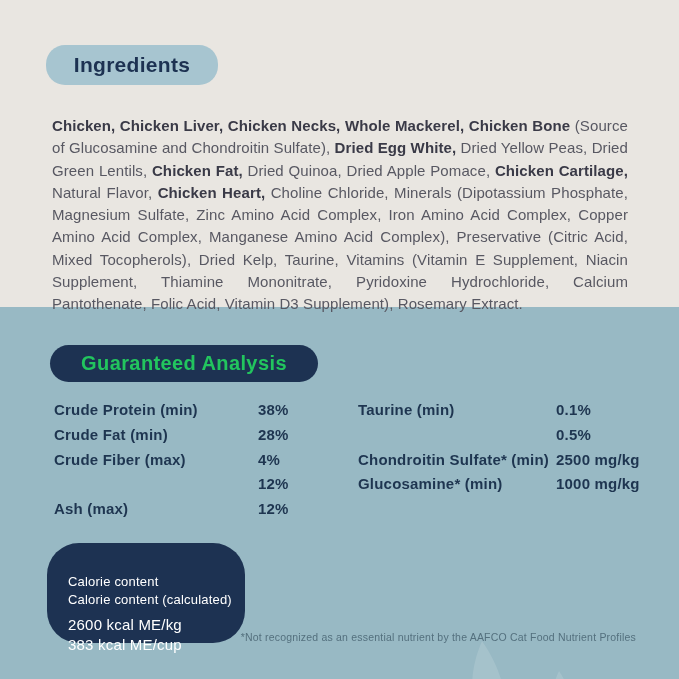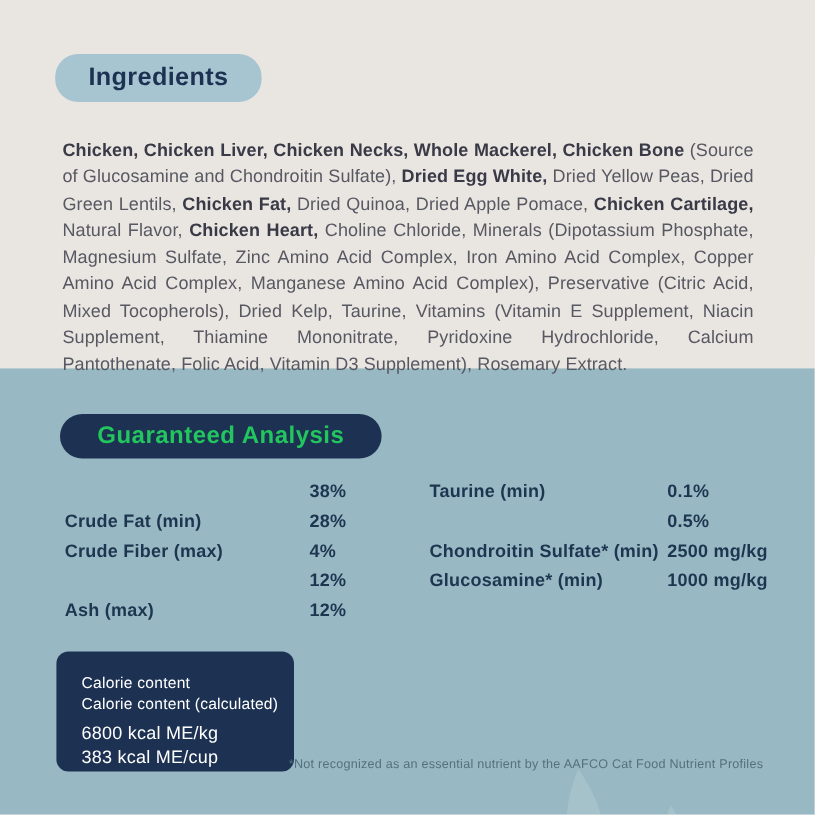--- a/index.html
+++ b/index.html
@@ -53,22 +53,22 @@
   .ga-col-right{left:358px;}
   .ga-row{
     position:relative;height:24.8px;
     color:var(--analysis-text);font-size:15px;font-weight:bold;
     letter-spacing:0.2px;white-space:nowrap;
   }
   .ga-col-left .ga-value{position:absolute;left:204px;}
   .ga-col-right .ga-value{position:absolute;left:198px;}
   .calorie-box{
     position:absolute;left:47px;top:543px;width:198px;height:100px;
-    background:var(--navy);border-radius:10px;
-    color:#ffffff;padding:17px 0 0 21px;
+    background:var(--navy);border-radius:32px;
+    color:#ffffff;padding:30px 0 0 21px;
   }
   .calorie-line-small{font-size:13px;line-height:17.5px;letter-spacing:0.2px;}
   .calorie-group-big{margin-top:7px;}
   .calorie-line-big{font-size:15px;line-height:19.5px;letter-spacing:0.2px;}
   .footnote{
     position:absolute;top:631px;right:43px;
     font-size:10.5px;color:var(--footnote-text);
     white-space:nowrap;letter-spacing:0.2px;
   }
 </style>
@@ -90,37 +90,37 @@
     <span>Ingredients</span>
   </div>
 
   <p class="ingredients-paragraph"><span class="seg-bold">Chicken, Chicken Liver, Chicken Necks, Whole Mackerel, Chicken Bone</span><span class="seg-reg"> (Source of Glucosamine and Chondroitin Sulfate), </span><span class="seg-bold">Dried Egg White,</span><span class="seg-reg"> Dried Yellow Peas, Dried Green Lentils, </span><span class="seg-bold">Chicken Fat,</span><span class="seg-reg"> Dried Quinoa, Dried Apple Pomace, </span><span class="seg-bold">Chicken Cartilage,</span><span class="seg-reg"> Natural Flavor, </span><span class="seg-bold">Chicken Heart,</span><span class="seg-reg"> Choline Chloride, Minerals (Dipotassium Phosphate, Magnesium Sulfate, Zinc Amino Acid Complex, Iron Amino Acid Complex, Copper Amino Acid Complex, Manganese Amino Acid Complex), Preservative (Citric Acid, Mixed Tocopherols), Dried Kelp, Taurine, Vitamins (Vitamin E Supplement, Niacin Supplement, Thiamine Mononitrate, Pyridoxine Hydrochloride, Calcium Pantothenate, Folic Acid, Vitamin D3 Supplement), Rosemary Extract.</span></p>
 
   <div class="ga-pill">
     <span>Guaranteed Analysis</span>
   </div>
 
   <div class="ga-col ga-col-left">
-      <div class="ga-row"><span class="ga-value">38%</span></div>
+      <div class="ga-row"><span class="ga-label">Crude Protein (min)</span><span class="ga-value">38%</span></div>
       <div class="ga-row"><span class="ga-label">Crude Fat (min)</span><span class="ga-value">28%</span></div>
       <div class="ga-row"><span class="ga-label">Crude Fiber (max)</span><span class="ga-value">4%</span></div>
       <div class="ga-row"><span class="ga-value">12%</span></div>
       <div class="ga-row"><span class="ga-label">Ash (max)</span><span class="ga-value">12%</span></div>
     </div>
   <div class="ga-col ga-col-right">
       <div class="ga-row"><span class="ga-label">Taurine (min)</span><span class="ga-value">0.1%</span></div>
       <div class="ga-row"><span class="ga-value">0.5%</span></div>
       <div class="ga-row"><span class="ga-label">Chondroitin Sulfate* (min)</span><span class="ga-value">2500 mg/kg</span></div>
       <div class="ga-row"><span class="ga-label">Glucosamine* (min)</span><span class="ga-value">1000 mg/kg</span></div>
     </div>
 
   <div class="calorie-box">
     <div class="calorie-line-small">Calorie content</div>
     <div class="calorie-line-small">Calorie content (calculated)</div>
     <div class="calorie-group-big">
-      <div class="calorie-line-big">6800 kcal ME/kg</div>
+      <div class="calorie-line-big">2600 kcal ME/kg</div>
       <div class="calorie-line-big">383 kcal ME/cup</div>
     </div>
   </div>
 
   <div class="footnote">*Not recognized as an essential nutrient by the AAFCO Cat Food Nutrient Profiles</div>
 
 </div>
 
 </body></html>

